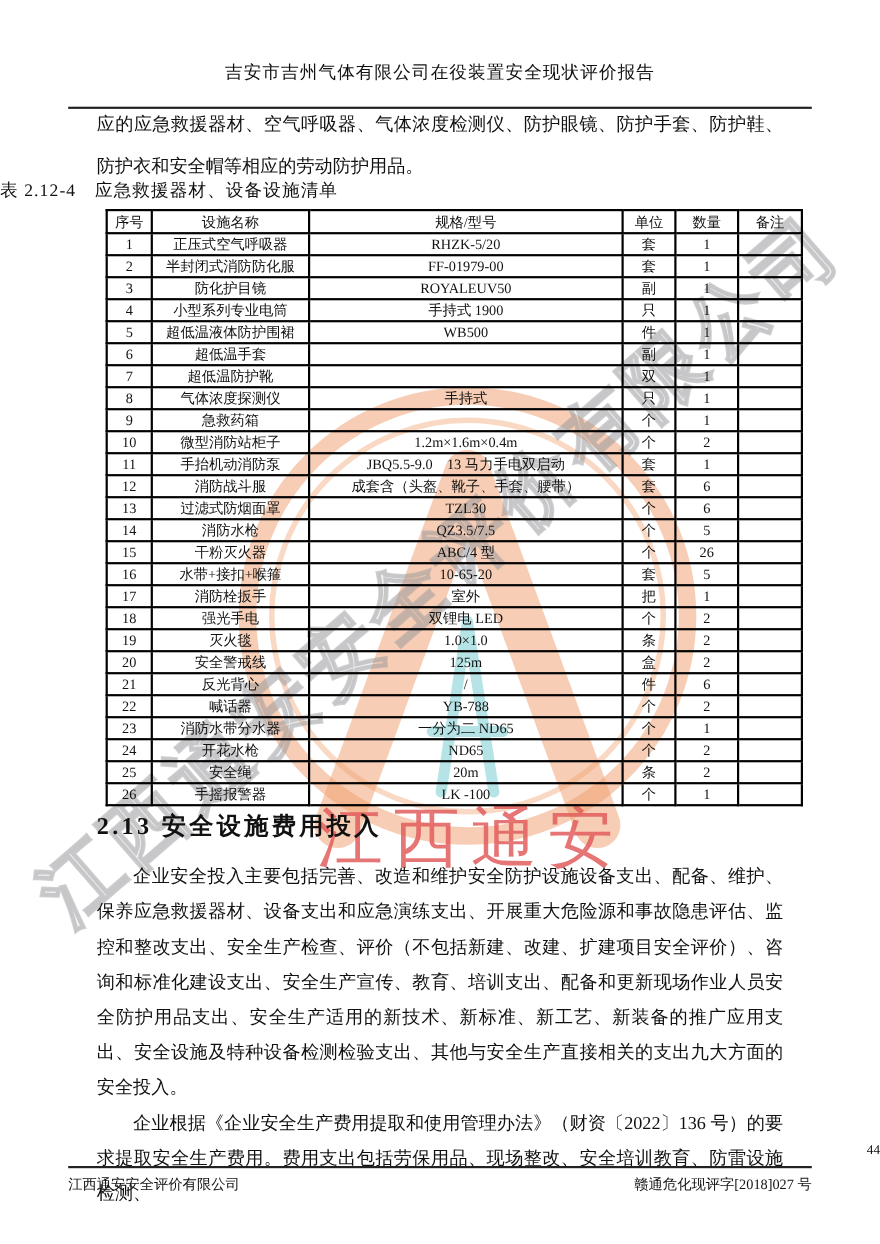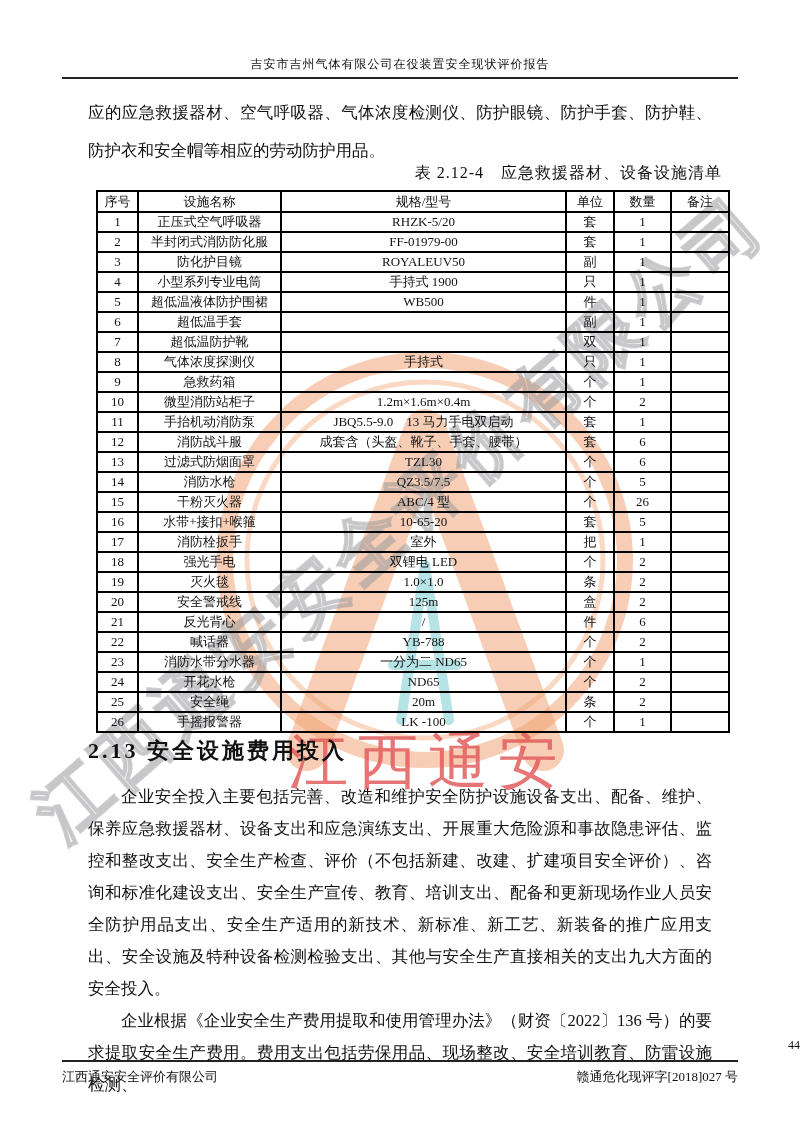--- a/index.html
+++ b/index.html
@@ -22,30 +22,30 @@
     -webkit-text-stroke:2px rgba(148,148,154,0.45);
   }
   .wm-red{
     position:absolute;left:288px;top:722px;
     font-size:60px;font-weight:normal;letter-spacing:10px;white-space:nowrap;
     color:#e25d5d;opacity:0.85;
   }
   .content{position:absolute;inset:0;z-index:1;}
   .page-header{
     position:absolute;top:56px;left:62px;width:676px;
-    text-align:center;font-size:12px;letter-spacing:1px;
-    padding-bottom:4px;border-bottom:2px solid #222;
+    text-align:center;font-size:16px;letter-spacing:1px;
+    padding-bottom:20px;border-bottom:2px solid #222;
   }
   .intro{
     position:absolute;top:94px;left:88px;width:624px;margin:0;
     font-size:16.5px;line-height:38px;text-align:justify;
   }
   .table-title{
     position:absolute;top:163px;left:0;width:722px;
-    text-align:right;font-size:16px;letter-spacing:1px;
+    text-align:left;font-size:16px;letter-spacing:1px;
   }
   table.equipment{
     position:absolute;top:190px;left:96px;width:632px;
     border-collapse:collapse;table-layout:fixed;
   }
   table.equipment th,table.equipment td{
     border:2px solid #000;
     height:18px;line-height:16px;
     font-size:13px;font-weight:normal;
     text-align:center;vertical-align:middle;

